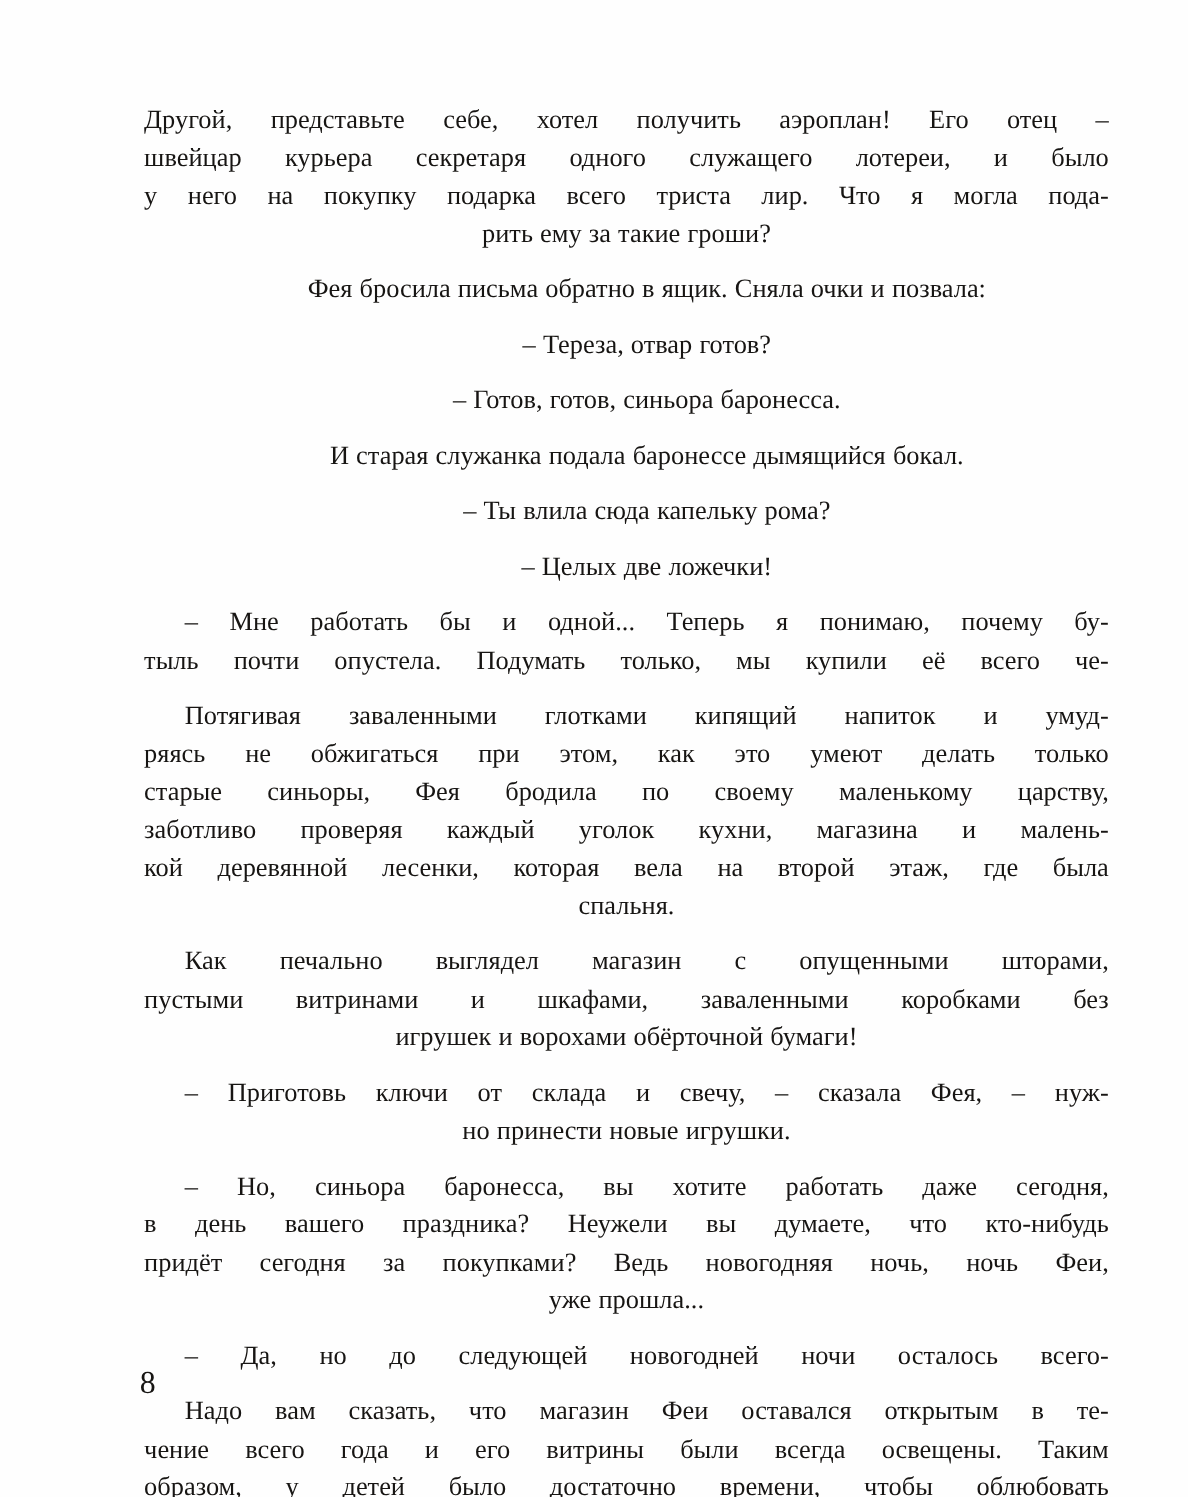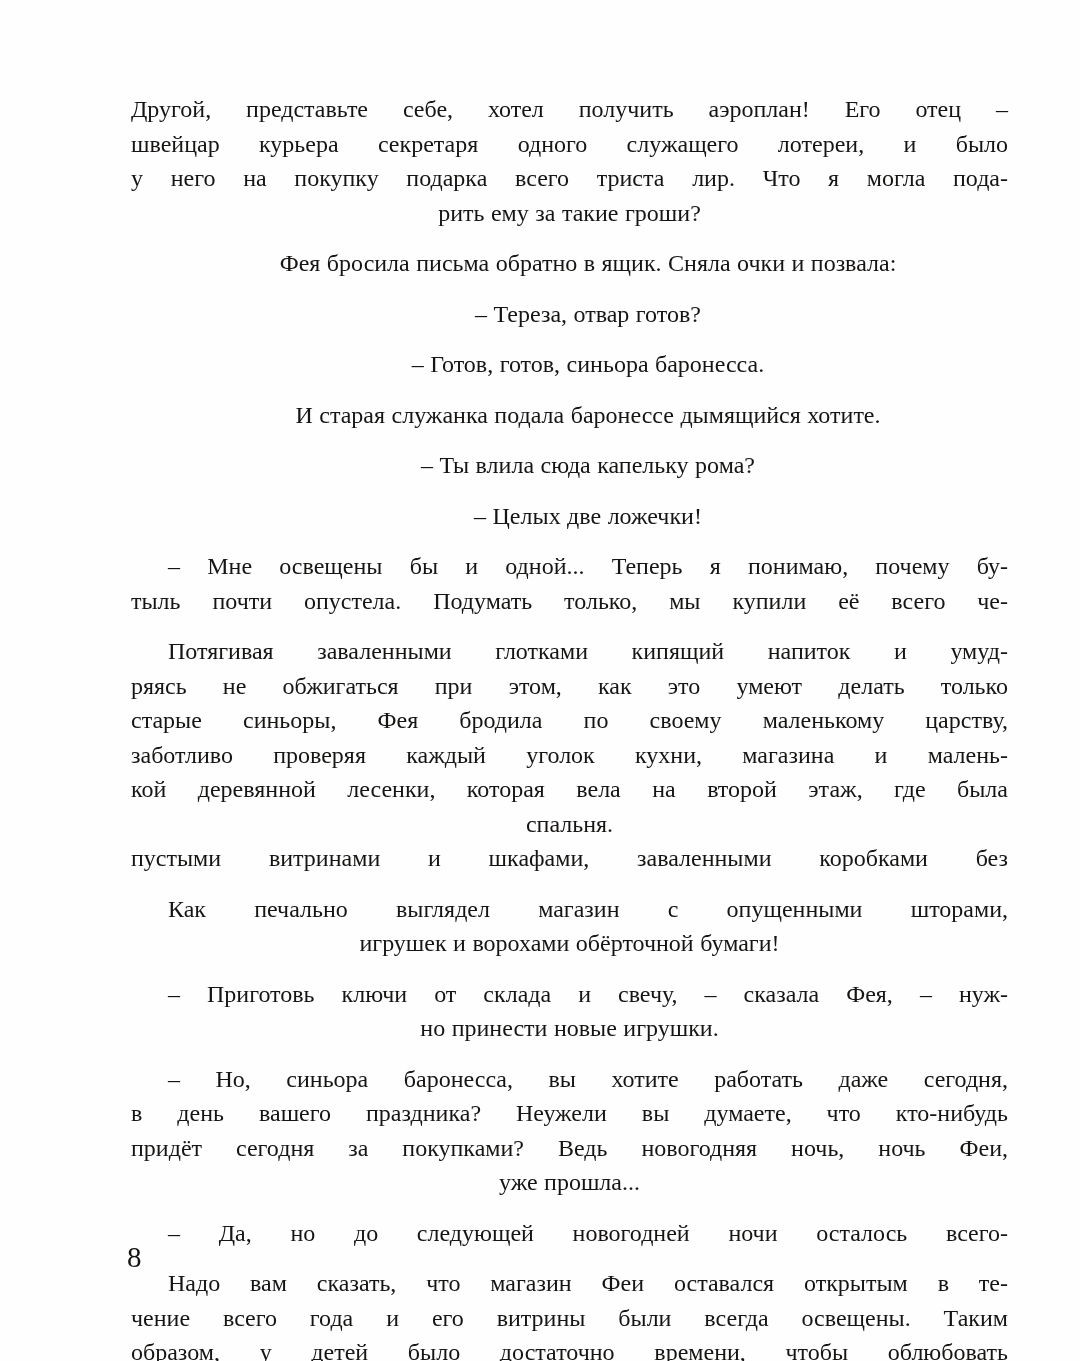--- a/index.html
+++ b/index.html
@@ -71,43 +71,43 @@
       <div class="paragraph">
         <div class="line final indent">Фея бросила письма обратно в ящик. Сняла очки и позвала:</div>
       </div>
       <div class="paragraph">
         <div class="line final indent">– Тереза, отвар готов?</div>
       </div>
       <div class="paragraph">
         <div class="line final indent">– Готов, готов, синьора баронесса.</div>
       </div>
       <div class="paragraph">
-        <div class="line final indent">И старая служанка подала баронессе дымящийся хотите.</div>
+        <div class="line final indent">И старая служанка подала баронессе дымящийся бокал.</div>
       </div>
       <div class="paragraph">
         <div class="line final indent">– Ты влила сюда капельку рома?</div>
       </div>
       <div class="paragraph">
         <div class="line final indent">– Целых две ложечки!</div>
       </div>
       <div class="paragraph">
-        <div class="line just indent">– Мне освещены бы и одной... Теперь я понимаю, почему бу-</div>
+        <div class="line just indent">– Мне работать бы и одной... Теперь я понимаю, почему бу-</div>
         <div class="line just">тыль почти опустела. Подумать только, мы купили её всего че-</div>
       </div>
       <div class="paragraph">
         <div class="line just indent">Потягивая заваленными глотками кипящий напиток и умуд-</div>
         <div class="line just">ряясь не обжигаться при этом, как это умеют делать только</div>
         <div class="line just">старые синьоры, Фея бродила по своему маленькому царству,</div>
         <div class="line just">заботливо проверяя каждый уголок кухни, магазина и малень-</div>
         <div class="line just">кой деревянной лесенки, которая вела на второй этаж, где была</div>
         <div class="line final">спальня.</div>
       </div>
       <div class="paragraph">
+        <div class="line just indent">Как печально выглядел магазин с опущенными шторами,</div>
         <div class="line just">пустыми витринами и шкафами, заваленными коробками без</div>
-        <div class="line just indent">Как печально выглядел магазин с опущенными шторами,</div>
         <div class="line final">игрушек и ворохами обёрточной бумаги!</div>
       </div>
       <div class="paragraph">
         <div class="line just indent">– Приготовь ключи от склада и свечу, – сказала Фея, – нуж-</div>
         <div class="line final">но принести новые игрушки.</div>
       </div>
       <div class="paragraph">
         <div class="line just indent">– Но, синьора баронесса, вы хотите работать даже сегодня,</div>
         <div class="line just">в день вашего праздника? Неужели вы думаете, что кто-нибудь</div>
         <div class="line just">придёт сегодня за покупками? Ведь новогодняя ночь, ночь Феи,</div>

